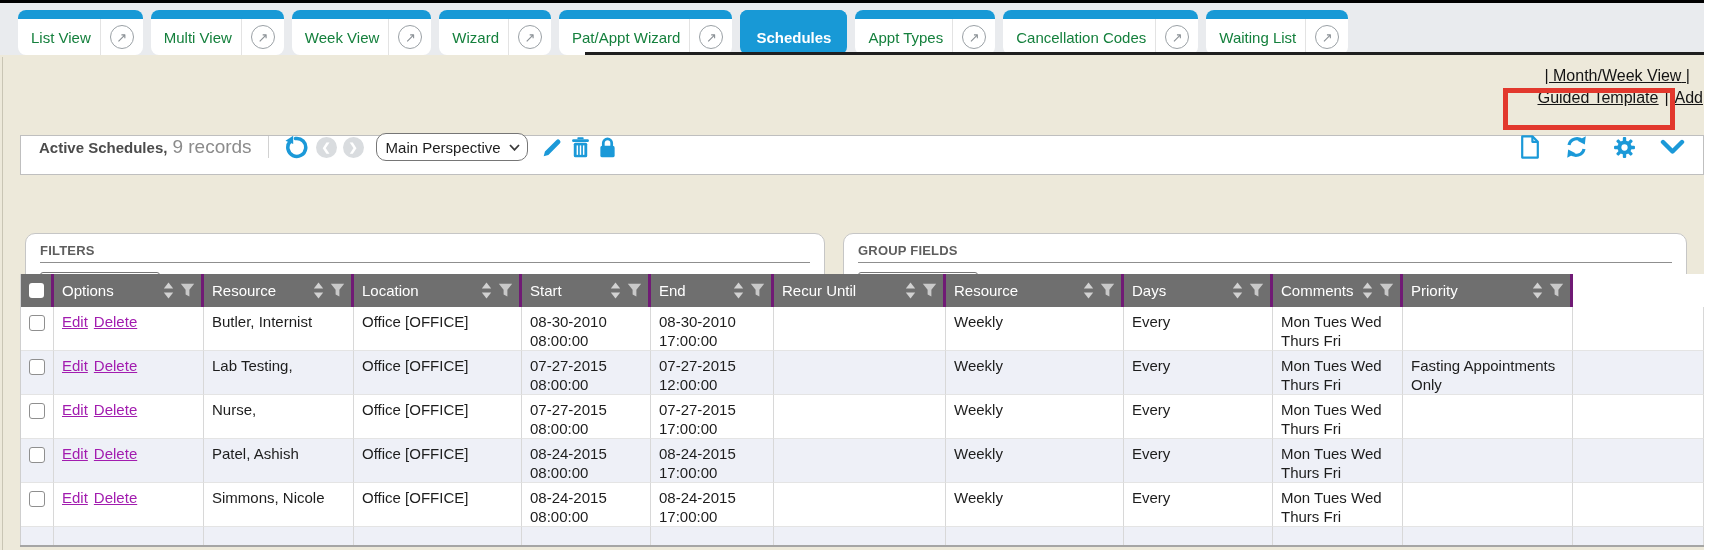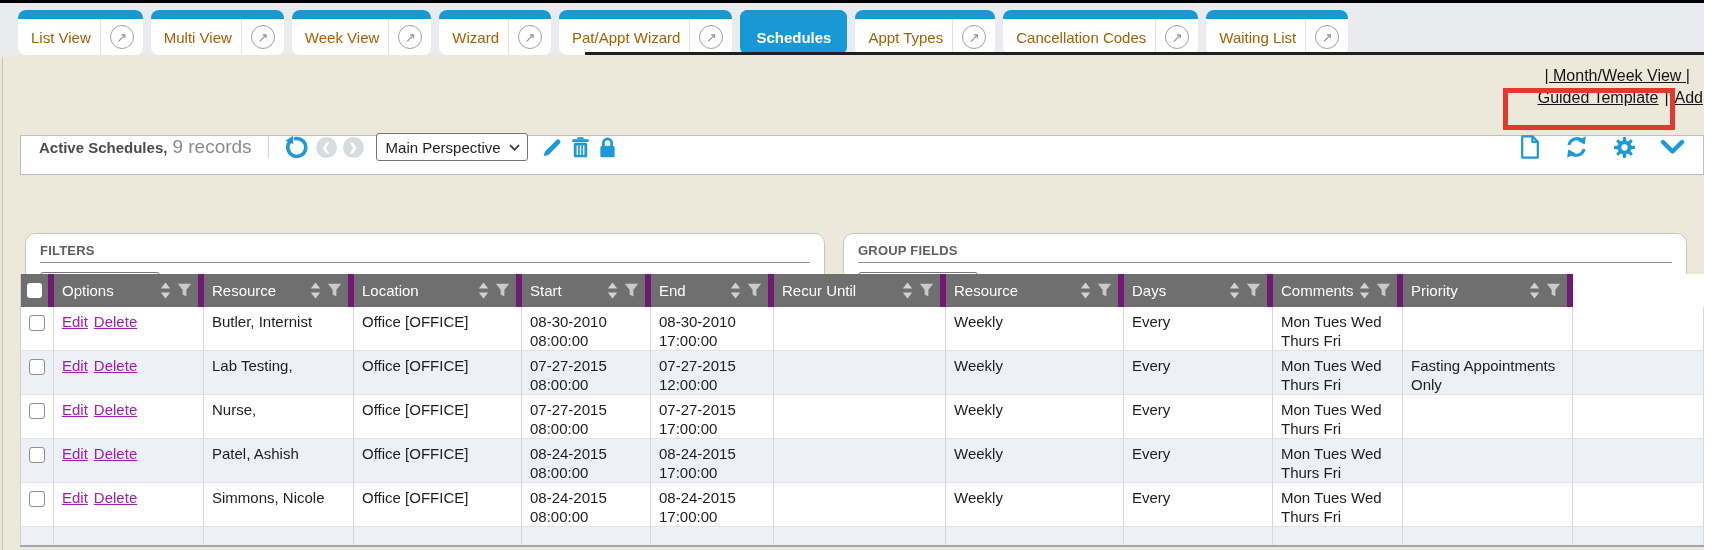--- a/index.html
+++ b/index.html
@@ -14,21 +14,21 @@
   .right-strip{position:absolute;left:1704px;top:0;width:15px;height:550px;background:#fff;}
   .left-line{position:absolute;left:2px;top:57px;width:1px;height:493px;background:#c9c5b4;}
 
   
   .tabbar{position:absolute;left:0;top:3px;width:1704px;height:52px;background:#e9ebee;
           display:flex;align-items:flex-end;padding-left:18px;gap:8px;box-sizing:border-box;}
   .tab{height:45px;border-radius:8px;overflow:hidden;background:#fff;display:flex;
        flex-direction:column;flex:0 0 auto;cursor:pointer;}
   .tab-cap{height:9px;background:#1899d6;}
   .tab-body{flex:1;display:flex;align-items:center;padding:0 9px 0 13px;gap:9px;}
-  .tab-label{font-size:15px;color:#a16207;white-space:nowrap;}
+  .tab-label{font-size:15px;color:#15803d;white-space:nowrap;}
   .tab-sep{width:1px;align-self:stretch;background:#e3e3e3;}
   .tab-arrow{width:22px;height:22px;border:1.5px solid #9aa0a5;border-radius:50%;
              color:#8b9196;display:flex;align-items:center;justify-content:center;
              font-size:13px;line-height:1;}
   .tab.active{background:#1899d6;}
   .tab.active .tab-body{padding:0 16px;}
   .tab.active .tab-label{color:#fff;font-weight:bold;}
   .tab-underline{position:absolute;left:585px;top:52px;width:1119px;height:3px;background:#1f1f1f;}
 
   
@@ -54,37 +54,37 @@
               font-size:11px;font-weight:bold;display:flex;align-items:center;justify-content:center;
               margin-right:6px;cursor:pointer;}
   .tb-spacer{flex:1;}
   .tb-right{display:flex;align-items:center;gap:24px;padding-right:4px;}
   .tb-right .tb-icon{margin-right:0;}
 
   
   .select{border:1px solid #767676;border-radius:3px;background:#fff;display:flex;align-items:center;
           justify-content:space-between;padding:0 7px 0 9px;font-size:15px;color:#1c1c1c;
           box-sizing:border-box;cursor:pointer;}
-  .sel-main{width:152px;height:28px;margin:0 14px 0 6px;}
+  .sel-main{width:152px;height:28px;margin:0 14px 0 6px;border-radius:10px;}
 
   
   .panel{position:absolute;top:185px;height:75px;background:#fff;border:1px solid #c6c6c6;
          border-radius:10px;box-sizing:border-box;padding:9px 14px 0;margin-top:48px;}
   .panel-filters{left:25px;width:800px;}
   .panel-groups{left:843px;width:844px;}
   .panel-label{font-size:13px;font-weight:bold;color:#5e5e5e;letter-spacing:.2px;
                padding-bottom:4px;border-bottom:1px solid #8f8f8f;}
   .panel .select{margin-top:9px;width:120px;height:28px;}
 
   
   .table{position:absolute;left:20px;top:274px;width:1684px;background:#fff;
          border-left:1px solid #cfcfcf;box-sizing:content-box;font-size:15px;}
   .grid{display:grid;grid-template-columns:33px 150px 150px 168px 129px 123px 172px 178px 149px 130px 170px 131px;}
   .hcell{background:#6f6f6f;color:#fff;height:33px;display:flex;align-items:center;
-         justify-content:space-between;padding:0 6px 0 8px;border-right:6px solid #701a75;
+         justify-content:space-between;padding:0 6px 0 8px;border-right:3px solid #701a75;
          box-sizing:border-box;cursor:pointer;}
   .hcell.cb{justify-content:center;padding:0;}
   .hicons{display:flex;align-items:center;gap:6px;}
   .hcb{width:15px;height:15px;background:#fff;border-radius:3px;}
   .cell{min-height:44px;padding:5px 8px 0;border-right:1px solid #d8d8d8;border-bottom:1px solid #e4e4e4;
         box-sizing:border-box;line-height:19px;color:#1d1d1d;overflow:hidden;}
   .cell.cb{display:flex;justify-content:center;padding:8px 0 0;}
   .cbx{width:14px;height:14px;border:1px solid #8f8f8f;border-radius:3px;background:#fff;cursor:pointer;}
   .alt .cell{background:#eef0f7;}
   .rowlink{color:#a21caf;text-decoration:underline;cursor:pointer;margin-right:6px;}

